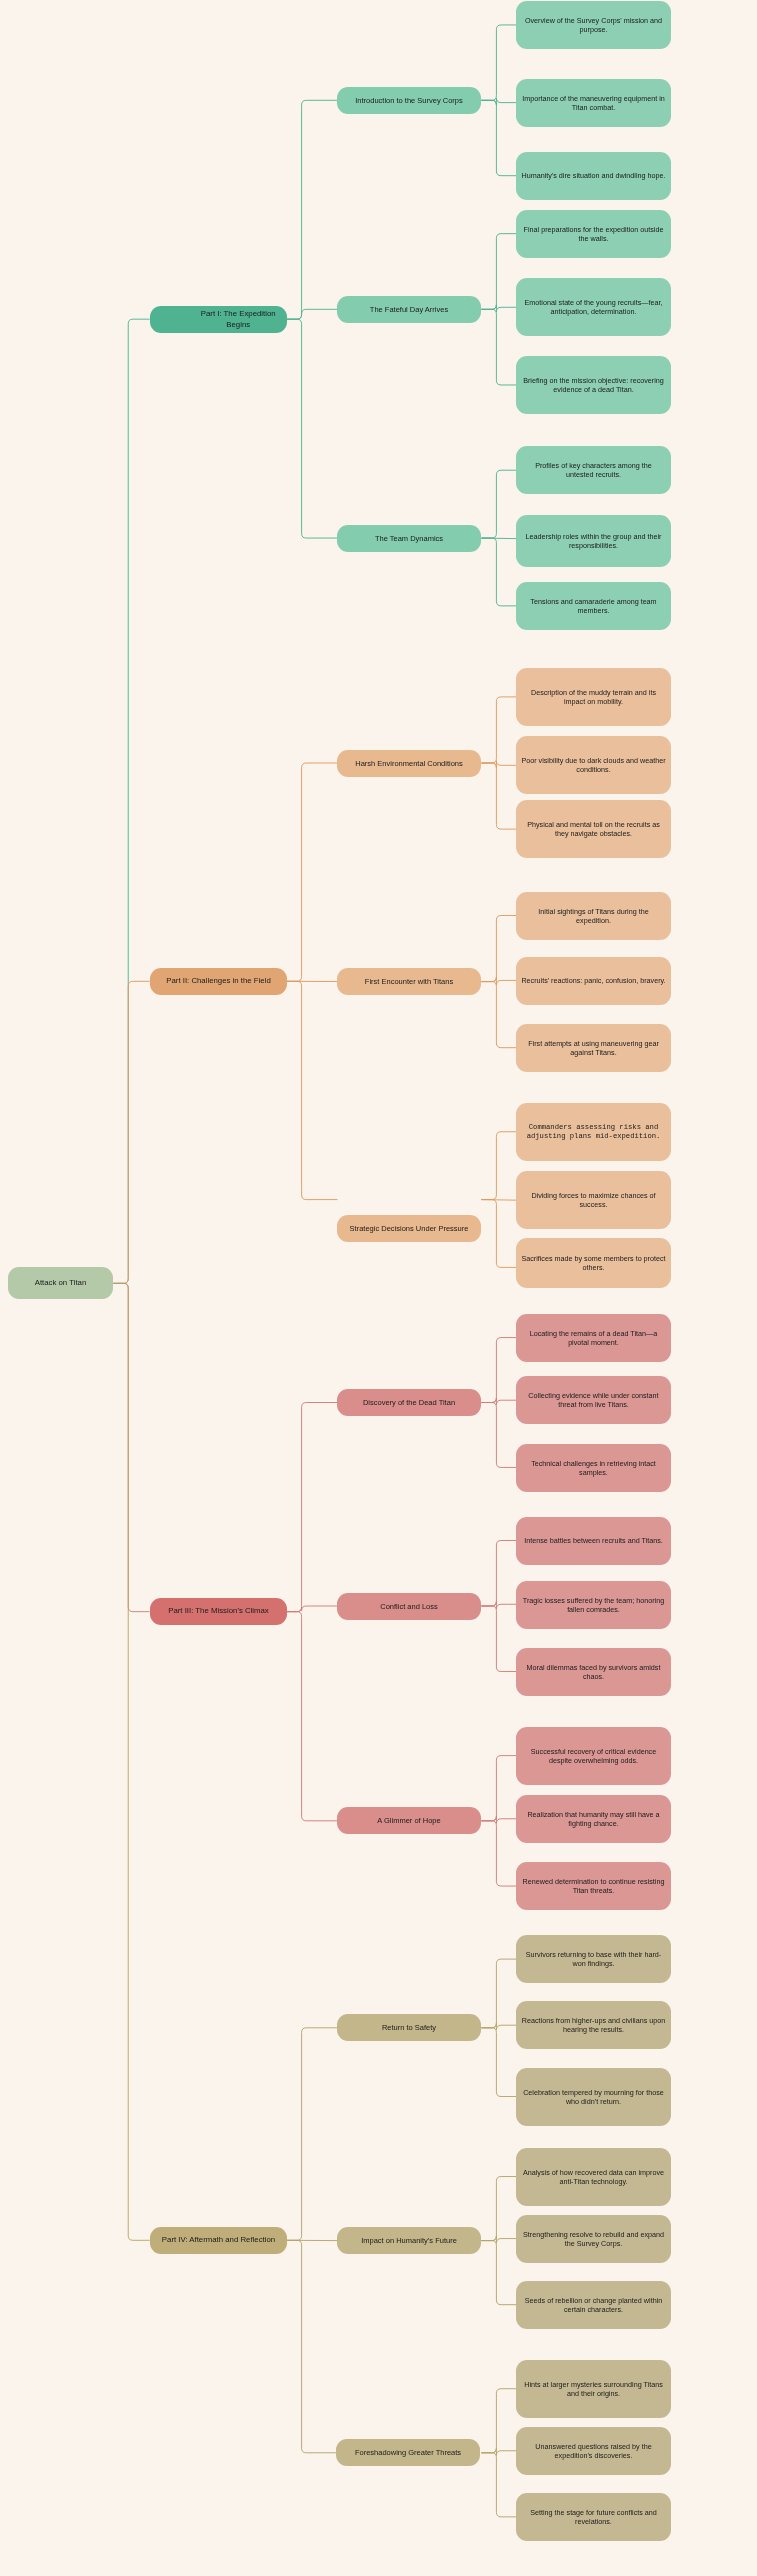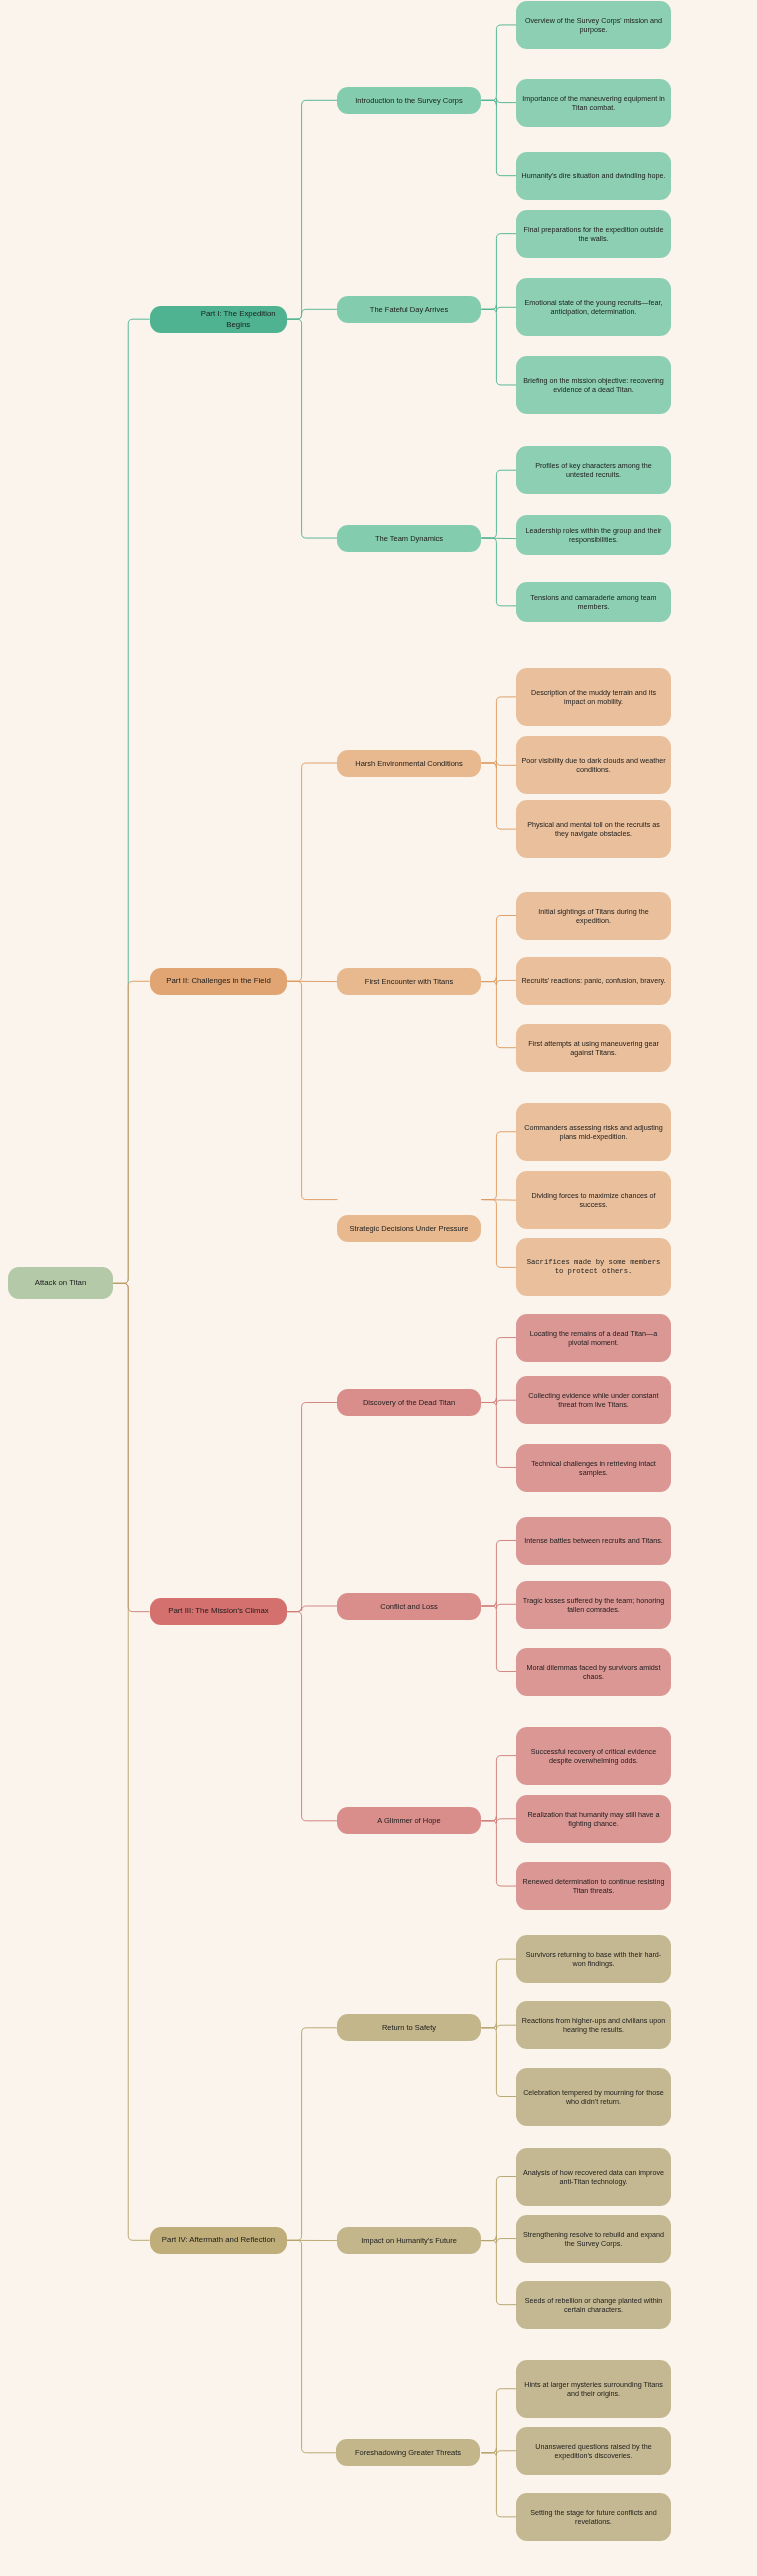--- a/index.html
+++ b/index.html
@@ -109,35 +109,35 @@
       <div class="node n-root" style="left: 8px; top: 1267px; width: 105px; height: 32px;">Attack on Titan</div>
       <div class="node n-l3-g" style="left: 516px; top: 1.2px; width: 155px; height: 48px;">Overview of the Survey Corps' mission and purpose.</div>
       <div class="node n-l3-g" style="left: 516px; top: 79px; width: 155px; height: 48px;">Importance of the maneuvering equipment in Titan combat.</div>
       <div class="node n-l3-g" style="left: 516px; top: 152px; width: 155px; height: 48px;">Humanity's dire situation and dwindling hope.</div>
       <div class="node n-l2-g" style="left: 337px; top: 87px; width: 144px; height: 27px;">Introduction to the Survey Corps</div>
       <div class="node n-l3-g" style="left: 516px; top: 210px; width: 155px; height: 48px;">Final preparations for the expedition outside the walls.</div>
       <div class="node n-l3-g" style="left: 516px; top: 278px; width: 155px; height: 58px;">Emotional state of the young recruits—fear, anticipation, determination.</div>
       <div class="node n-l3-g" style="left: 516px; top: 356px; width: 155px; height: 58px;">Briefing on the mission objective: recovering evidence of a dead Titan.</div>
       <div class="node n-l2-g" style="left: 337px; top: 296px; width: 144px; height: 27px;">The Fateful Day Arrives</div>
       <div class="node n-l3-g" style="left: 516px; top: 446px; width: 155px; height: 48px;">Profiles of key characters among the untested recruits.</div>
-      <div class="node n-l3-g" style="left: 516px; top: 515px; width: 155px; height: 40px; text-align: center;">Leadership roles within the group and their responsibilities.</div>
-      <div class="node n-l3-g" style="left: 516px; top: 582px; width: 155px; height: 40px;">Tensions and camaraderie among team members.</div>
+      <div class="node n-l3-g" style="left: 516px; top: 515px; width: 155px; height: 52px; text-align: center;">Leadership roles within the group and their responsibilities.</div>
+      <div class="node n-l3-g" style="left: 516px; top: 582px; width: 155px; height: 48px;">Tensions and camaraderie among team members.</div>
       <div class="node n-l2-g" style="left: 337px; top: 525px; width: 144px; height: 27px;">The Team Dynamics</div>
       <div class="node n-l1-g" style="left: 150px; top: 306px; width: 137px; height: 27px;">Part I: The Expedition Begins</div>
       <div class="node n-l3-o" style="left: 516px; top: 668px; width: 155px; height: 58px;">Description of the muddy terrain and its impact on mobility.</div>
       <div class="node n-l3-o" style="left: 516px; top: 736px; width: 155px; height: 58px;">Poor visibility due to dark clouds and weather conditions.</div>
       <div class="node n-l3-o" style="left: 516px; top: 800px; width: 155px; height: 58px;">Physical and mental toll on the recruits as they navigate obstacles.</div>
       <div class="node n-l2-o" style="left: 337px; top: 750px; width: 144px; height: 27px;">Harsh Environmental Conditions</div>
       <div class="node n-l3-o" style="left: 516px; top: 892px; width: 155px; height: 48px;">Initial sightings of Titans during the expedition.</div>
       <div class="node n-l3-o" style="left: 516px; top: 957px; width: 155px; height: 48px;">Recruits’ reactions: panic, confusion, bravery.</div>
       <div class="node n-l3-o" style="left: 516px; top: 1024px; width: 155px; height: 48px;">First attempts at using maneuvering gear against Titans.</div>
       <div class="node n-l2-o" style="left: 337px; top: 968px; width: 144px; height: 27px;">First Encounter with Titans</div>
-      <div class="node n-l3-o" style="left: 516px; top: 1103px; width: 155px; height: 58px;">Commanders assessing risks and adjusting plans mid-expedition.</div>
+      <div class="node n-l3-o" style="left: 516px; top: 1103px; width: 155px; height: 58px; font-family: Liberation Mono, monospace;">Commanders assessing risks and adjusting plans mid-expedition.</div>
       <div class="node n-l3-o" style="left: 516px; top: 1171px; width: 155px; height: 58px;">Dividing forces to maximize chances of success.</div>
-      <div class="node n-l3-o" style="left: 516px; top: 1238px; width: 155px; height: 58px; font-family: Liberation Mono, monospace;">Sacrifices made by some members to protect others.</div>
+      <div class="node n-l3-o" style="left: 516px; top: 1238px; width: 155px; height: 50px;">Sacrifices made by some members to protect others.</div>
       <div class="node n-l2-o" style="left: 337px; top: 1186px; width: 144px; height: 27px; margin-top: 29px;">Strategic Decisions Under Pressure</div>
       <div class="node n-l1-o" style="left: 150px; top: 968px; width: 137px; height: 27px;">Part II: Challenges in the Field</div>
       <div class="node n-l3-r" style="left: 516px; top: 1314px; width: 155px; height: 48px;">Locating the remains of a dead Titan—a pivotal moment.</div>
       <div class="node n-l3-r" style="left: 516px; top: 1376px; width: 155px; height: 48px;">Collecting evidence while under constant threat from live Titans.</div>
       <div class="node n-l3-r" style="left: 516px; top: 1444px; width: 155px; height: 48px;">Technical challenges in retrieving intact samples.</div>
       <div class="node n-l2-r" style="left: 337px; top: 1389px; width: 144px; height: 27px;">Discovery of the Dead Titan</div>
       <div class="node n-l3-r" style="left: 516px; top: 1517px; width: 155px; height: 48px;">Intense battles between recruits and Titans.</div>
       <div class="node n-l3-r" style="left: 516px; top: 1581px; width: 155px; height: 48px;">Tragic losses suffered by the team; honoring fallen comrades.</div>
       <div class="node n-l3-r" style="left: 516px; top: 1648px; width: 155px; height: 48px;">Moral dilemmas faced by survivors amidst chaos.</div>
       <div class="node n-l2-r" style="left: 337px; top: 1593px; width: 144px; height: 27px;">Conflict and Loss</div>

